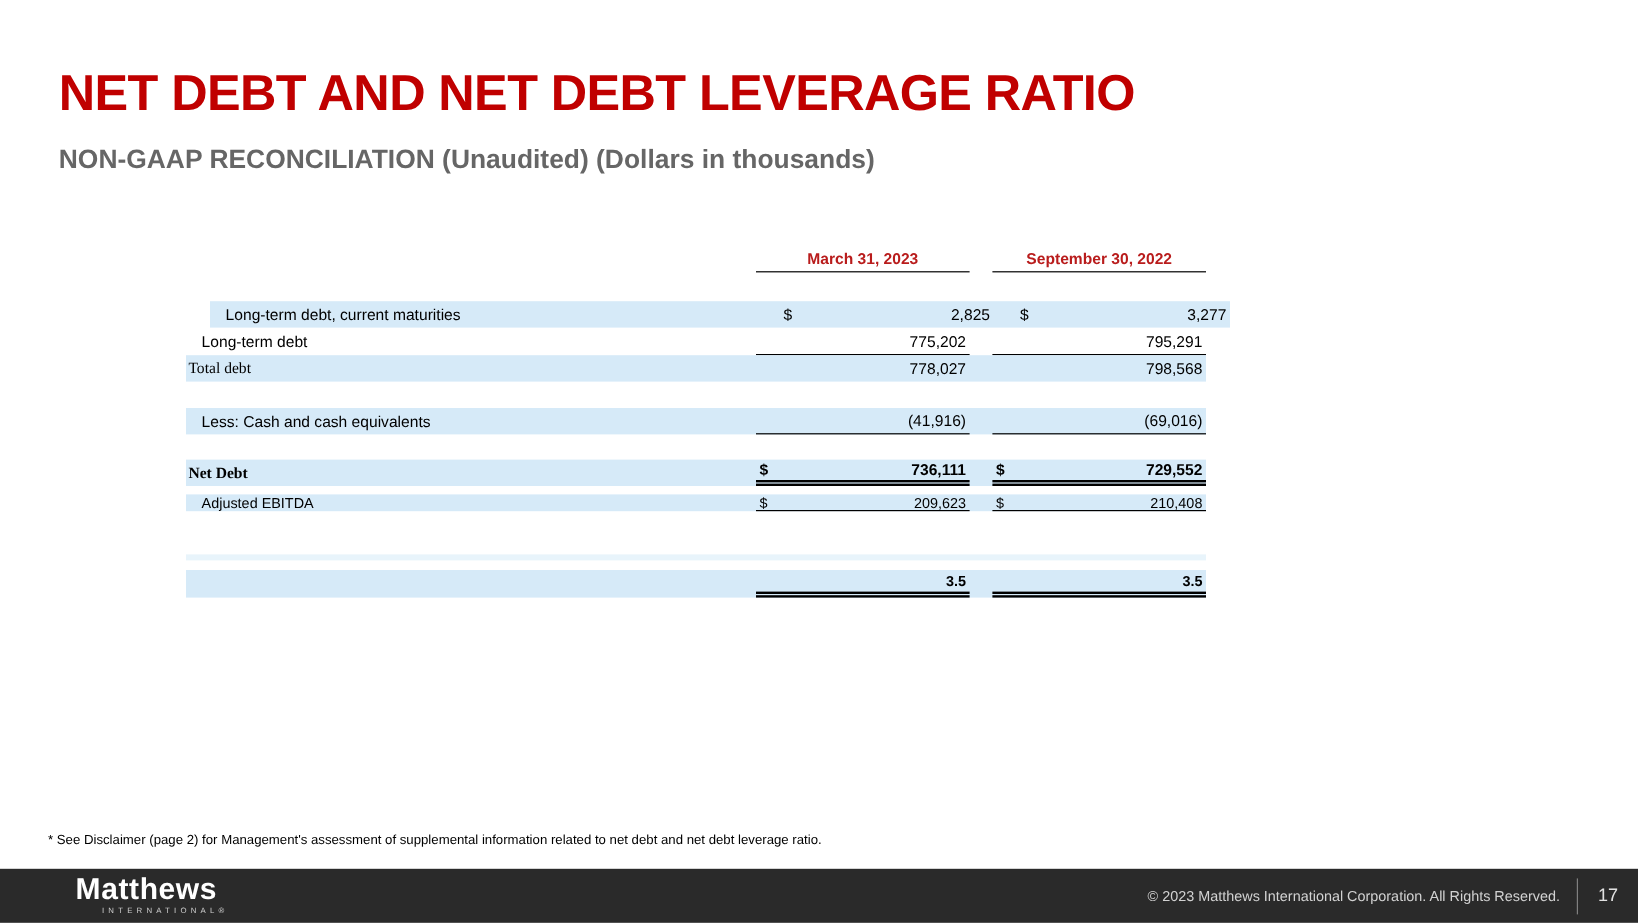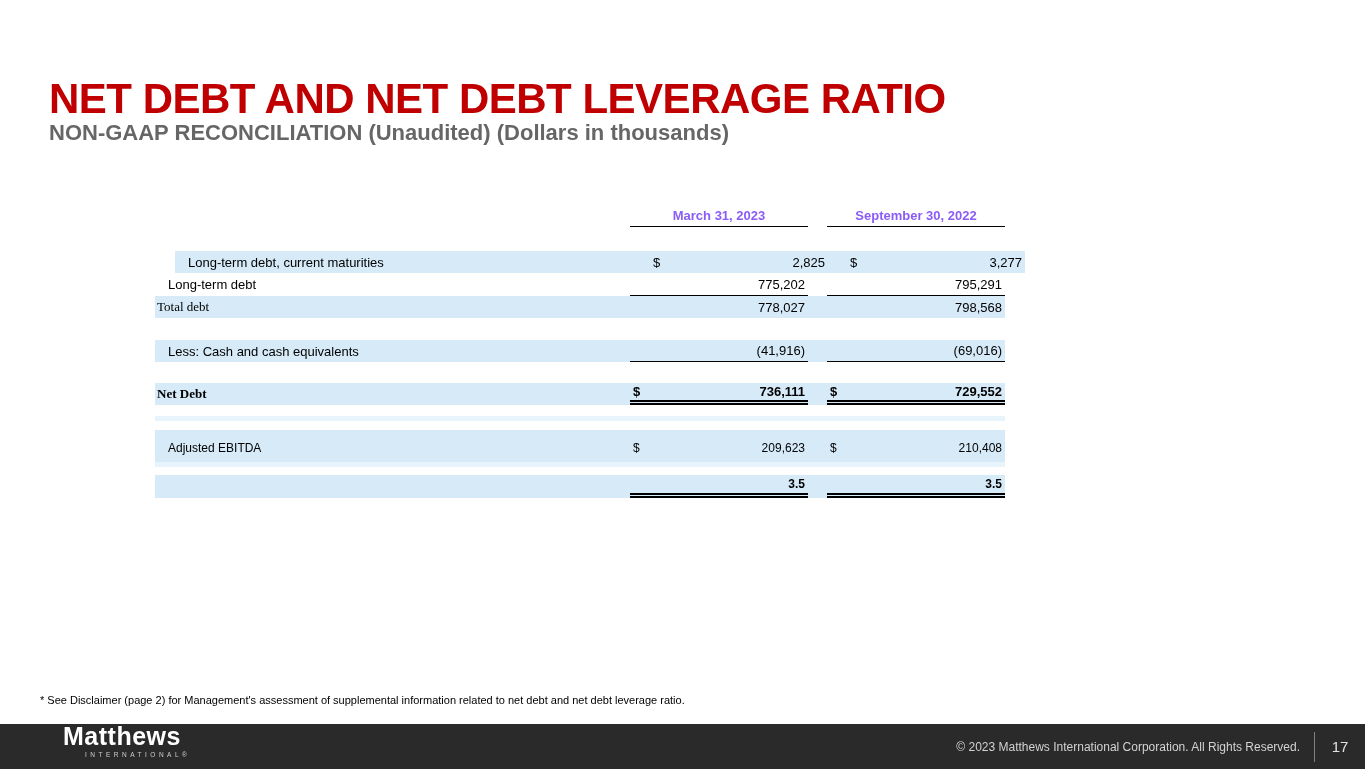--- a/index.html
+++ b/index.html
@@ -5,32 +5,32 @@
   html,body{margin:0;padding:0;}
   body{
     width:1365px;height:769px;position:relative;overflow:hidden;
     background:#ffffff;
     font-family:"Liberation Sans", sans-serif;
     -webkit-font-smoothing:antialiased;
   }
   .title{
     position:absolute;left:49px;top:54px;
     font-size:42px;font-weight:700;letter-spacing:-0.5px;
-    color:#C00000;white-space:nowrap;margin-top:21px;
+    color:#C00000;white-space:nowrap;
   }
   .subtitle{
     position:absolute;left:49px;top:120px;
     font-size:22px;font-weight:700;color:#666666;white-space:nowrap;
   }
 
   
   .thead-cell{
     position:absolute;top:203px;height:24px;
     border-bottom:1.5px solid #000;
-    font-size:13px;font-weight:700;color:#8b5cf6;
+    font-size:13px;font-weight:700;color:#b91c1c;
     display:flex;align-items:flex-end;justify-content:center;
     padding-bottom:3px;box-sizing:border-box;
   }
   .thc1{left:630px;width:178px;}
   .thc2{left:827px;width:178px;}
 
   .trow{position:absolute;left:155px;width:850px;box-sizing:border-box;}
   .trow .lbl{
     position:absolute;left:0;top:0;bottom:0;right:480px;
     display:flex;align-items:center;
@@ -50,39 +50,39 @@
   .bold, .bold .vcell, .bold .lbl{font-weight:700;}
   .small .vcell, .small .lbl{font-size:12px;}
   .ind .lbl{padding-left:13px;}
   .noind .lbl{padding-left:2px;font-family:Liberation Serif, serif;}
 
   .r0{top:251px;height:22px;margin-left:20px;}
   .r1{top:273px;height:23px;}
   .r2{top:296px;height:22px;}
   .r3{top:340px;height:22px;}
   .r4{top:383px;height:22px;}
-  .r5{top:430px;height:36px;}
+  .r5{top:412px;height:14px;}
   .r6{top:475px;height:23px;}
 
   .stripe{
     position:absolute;left:155px;width:850px;height:5px;
     background:#E8F4FB;
   }
   .s1{top:416px;}
   .s2{top:462px;}
 
   .footnote{
     position:absolute;left:40px;top:694px;
     font-size:11px;color:#000;white-space:nowrap;
   }
 
   
   .footer{
     position:absolute;left:0;top:724px;width:1365px;height:45px;
-    background:#2A2A2A;display:flex;
+    background:#2A2A2A;display:flex;align-items:center;
     justify-content:space-between;box-sizing:border-box;
     padding-left:63px;padding-right:12px;
   }
   .logo{display:flex;flex-direction:column;line-height:1;}
   .logo-primary{
     font-size:25px;font-weight:600;color:#ffffff;letter-spacing:0.5px;
   }
   .logo-secondary{
     margin-top:3px;margin-left:22px;
     font-size:6.5px;font-weight:400;color:#cfcfcf;letter-spacing:3.5px;

